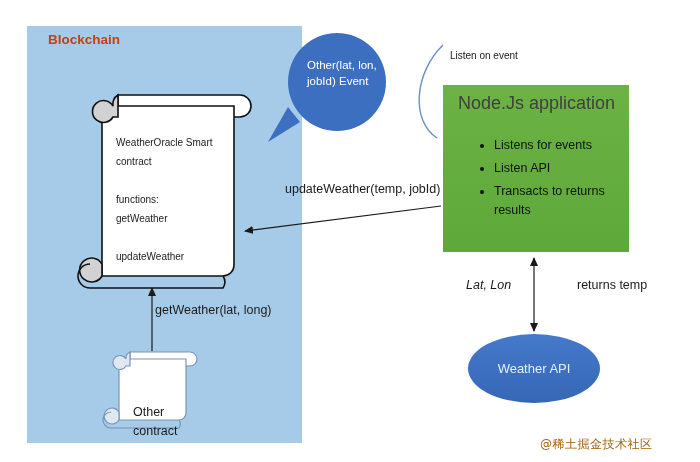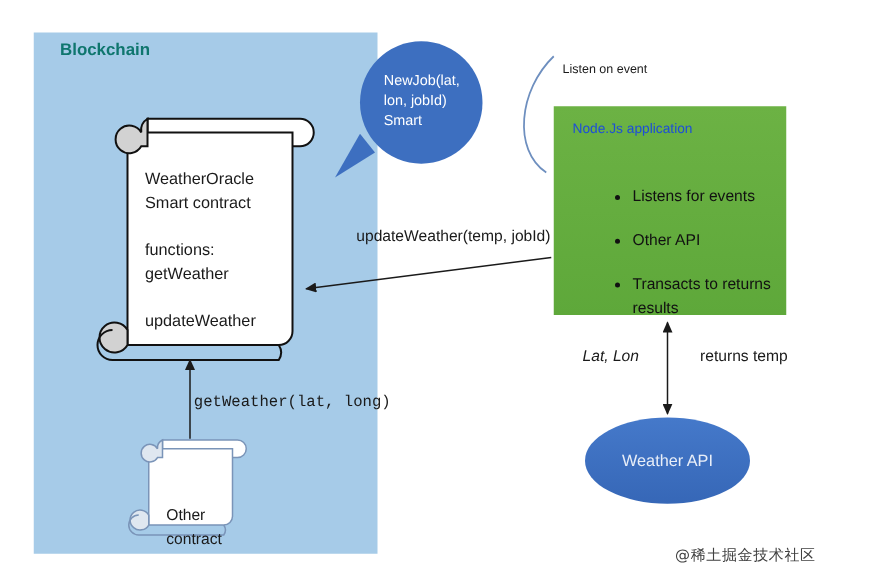--- a/index.html
+++ b/index.html
@@ -32,26 +32,26 @@
   #blockchain-region {
     position: absolute;
     left: 27px; top: 26px;
     width: 275px; height: 417px;
     background: #A6CBE8;
   }
   #blockchain-label {
     left: 48px; top: 31px;
     font-size: 13.5px;
     font-weight: bold;
-    color: #0f766e;
+    color: #c2410c;
   }
   #oracle-contract-text {
     left: 116px; top: 133px;
     width: 125px;
-    font-size: 13px;
+    font-size: 10px;
     line-height: 19px;
   }
   #other-contract-text {
     left: 133px; top: 380px;
     width: 70px;
     font-size: 12.5px;
     line-height: 19px;
     margin-top: 23px;
   }
   #newjob-bubble-text {
@@ -64,35 +64,35 @@
   
   #nodejs-box {
     position: absolute;
     left: 443px; top: 85px;
     width: 186px; height: 167px;
     background: #62AD3C;
     background: linear-gradient(to bottom, #6CB244 0%, #5EA83A 100%);
   }
   #nodejs-title {
     left: 458px; top: 95px;
-    font-size: 11px;
-    color: #1d4ed8;
+    font-size: 18px;
+    color: #404040;
   }
   #nodejs-bullets {
     position: absolute;
     left: 472px; top: 132px;
     width: 150px;
     margin: 0;
     padding: 0 0 0 18px;
     list-style: disc;
     color: #111111;
     font-size: 12.5px;
     line-height: 19px;
   }
-  #nodejs-bullets li { margin: 16px; padding: 0; }
+  #nodejs-bullets li { margin: 4px; padding: 0; }
   
   #weather-api-ellipse {
     position: absolute;
     left: 468px; top: 334px;
     width: 132px; height: 69px;
     border-radius: 50%;
     background: #3D6FC0;
     background: linear-gradient(to bottom, #4579CA 0%, #3667B7 100%);
     display: flex;
     align-items: center;
@@ -100,29 +100,29 @@
   }
   #weather-api-label {
     position: static;
     color: #E8EEF8;
     font-size: 13px;
     text-align: right;
   }
   
   #listen-on-event-label { left: 450px; top: 47px; font-size: 10px; }
   #updateweather-label   { left: 285px; top: 181px; font-size: 12.5px; }
-  #getweather-label      { left: 155px; top: 314px; font-size: 12.5px; font-family: Liberation Mono, monospace; }
+  #getweather-label      { left: 155px; top: 302px; font-size: 12.5px; }
   #lat-lon-label         { left: 466px; top: 277px; font-size: 12.5px; font-style: italic; }
-  #returns-temp-label    { left: 560px; top: 277px; font-size: 12.5px; }
+  #returns-temp-label    { left: 577px; top: 277px; font-size: 12.5px; }
   
   #watermark {
     position: absolute;
     left: 540px; top: 436px;
     font-size: 12px;
-    color: #404040;
+    color: #a16207;
     font-family: "DejaVu Sans", sans-serif;
     letter-spacing: 0.5px;
   }
 </style>
 </head>
 <body>
 
 <div id="blockchain-region"></div>
 <div class="lbl" id="blockchain-label">Blockchain</div>
 
@@ -176,27 +176,27 @@
 
 <div class="lbl" id="oracle-contract-text">WeatherOracle Smart contract
 
 functions:
 getWeather
 
 updateWeather</div>
 
 <div class="lbl" id="other-contract-text">Other contract</div>
 
-<div class="lbl" id="newjob-bubble-text">NewJob(lat, lon, jobId) Smart</div>
+<div class="lbl" id="newjob-bubble-text">Other(lat, lon, jobId) Event</div>
 
 <div id="nodejs-box"></div>
 <div class="lbl" id="nodejs-title">Node.Js application</div>
 <ul id="nodejs-bullets">
   <li>Listens for events</li>
-  <li>Other API</li>
+  <li>Listen API</li>
   <li>Transacts to returns results</li>
 </ul>
 
 <div id="weather-api-ellipse">
   <span class="lbl" id="weather-api-label">Weather API</span>
 </div>
 
 <div class="lbl" id="listen-on-event-label">Listen on event</div>
 <div class="lbl" id="updateweather-label">updateWeather(temp, jobId)</div>
 <div class="lbl" id="getweather-label">getWeather(lat, long)</div>

